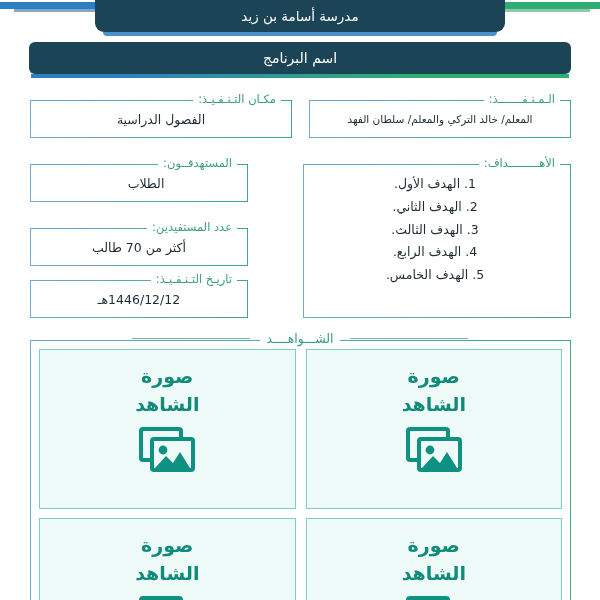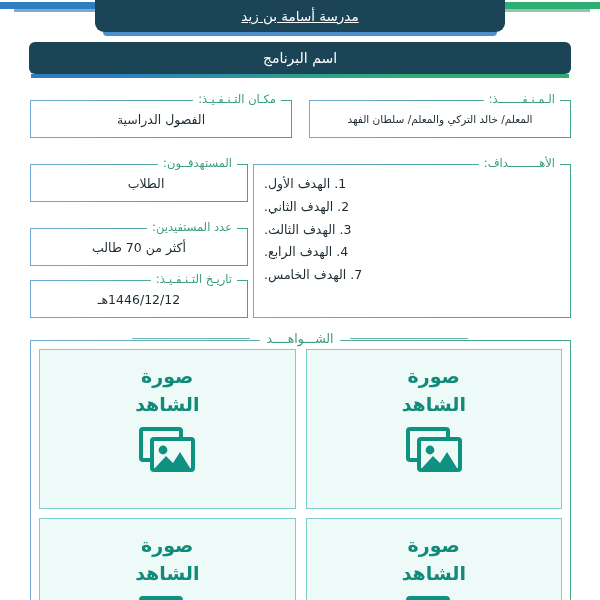--- a/index.html
+++ b/index.html
@@ -65,21 +65,20 @@
     height: 32px;
     background: #1b4456;
     border-bottom-left-radius: 9px;
     border-bottom-right-radius: 9px;
     display: flex;
     align-items: center;
     justify-content: center;
     color: #ffffff;
     font-size: 13.5px;
     z-index: 3;
-    text-decoration: underline;
   }
   .school-pill-shadow {
     position: absolute;
     top: 32px; left: 103px;
     width: 394px; height: 4px;
     background: #2d7fc1;
     opacity: .85;
     border-bottom-left-radius: 4px;
     border-bottom-right-radius: 4px;
     z-index: 2;
@@ -145,27 +144,27 @@
   #field-executor   { top: 100px; right: 29px;  width: 262px; height: 38px; }
   #field-location   { top: 100px; right: 308px; width: 262px; height: 38px; }
 
   
   #field-audience   { top: 164px; right: 352px; width: 218px; height: 38px; padding-left: 14px; }
   #field-beneficiaries { top: 228px; right: 352px; width: 218px; height: 38px; }
   #field-date       { top: 280px; right: 352px; width: 218px; height: 38px; }
 
   
   #field-goals {
-    top: 164px; right: 29px; width: 318px; height: 154px;
+    top: 164px; right: 29px; width: 268px; height: 154px;
   }
   .goals-list {
     list-style: none;
     padding: 8px 14px 0 10px;
     margin: 0;
-    text-align: left;
+    text-align: center;
     direction: rtl;
   }
   .goals-list li {
     font-size: 12.5px;
     color: #1d2b33;
     line-height: 1.82;
     white-space: nowrap;
   }
 
   
@@ -274,21 +273,21 @@
     <div class="field-value">1446/12/12هـ</div>
   </div>
 
   <div class="field" id="field-goals">
     <span class="field-legend kashida">الأهـــــــــداف:</span>
     <ul class="goals-list" id="goals-list">
         <li>1. الهدف الأول.</li>
         <li>2. الهدف الثاني.</li>
         <li>3. الهدف الثالث.</li>
         <li>4. الهدف الرابع.</li>
-        <li>7. الهدف الخامس.</li>
+        <li>5. الهدف الخامس.</li>
       </ul>
   </div>
 
   <div class="evidence-legend">
     <span class="rule"></span>
     <span class="label">الشـــواهــــد</span>
     <span class="rule"></span>
   </div>
 
   <div id="evidence-box">

